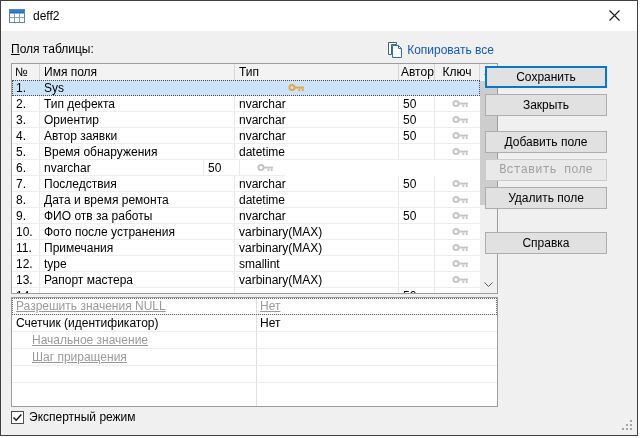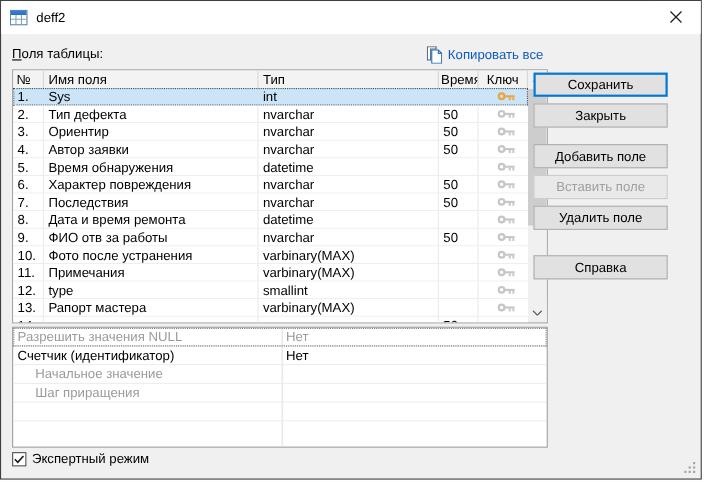--- a/index.html
+++ b/index.html
@@ -62,30 +62,30 @@
   .phead { display:flex; height:17px; background:#f5f5f5; border-bottom:1px solid #8f8f8f;
            position:relative; z-index:2; }
   .phc { padding:1px 0 0 4px; line-height:15px; }
   .phc-name { width:244px; border-right:1px solid #c9c9c9; }
   .phc-val { flex:1; }
   .prow { display:flex; height:17px; position:relative; z-index:1;
           border-bottom:1px solid #ededed; }
   .prow .pc { padding:1px 0 0 4px; line-height:15px; white-space:nowrap; overflow:hidden; }
   .pc-name { width:244px; }
   .pc-val { flex:1; }
-  .prow.muted { color:#9b9b9b; }
+  .prow.muted { color:#9b9b9b;text-decoration:underline; }
   .prow.focused { outline:1px dotted #6a6a6a; outline-offset:-1px; }
   .prow.indent .pc-name { padding-left:20px; }
 
   
   .btn { position:absolute; left:484px; width:122px; height:22px; background:#e1e1e1;
          border:1px solid #adadad; display:flex; align-items:center; justify-content:center;
          cursor:default; }
   .btn.default { border:2px solid var(--accent,#0078d7); }
-  .btn.disabled { background:#e9e9e9; border-color:#cccccc; color:#a0a0a0; }
+  .btn.disabled { background:#e9e9e9; border-color:#cccccc; color:#a0a0a0;font-family:Liberation Mono, monospace; }
 
   
   .chk-row { position:absolute; left:10px; top:409px; display:flex; align-items:center; gap:5px; }
   .chk-box { width:13px; height:13px; background:#fff; border:1px solid #4f4f4f;
              display:flex; align-items:center; justify-content:center; }
   .grip { position:absolute; right:4px; bottom:4px; }
 </style>
 </head>
 <body>
 
@@ -117,28 +117,27 @@
       <path d="M10.5 3.5 v3 h3" fill="none" stroke="#2a70ba"></path>
     </svg>
     <span>Копировать все</span>
   </div>
 
   <div class="ftable">
     <div class="thead">
       <div class="hc hc-num">№</div>
       <div class="hc hc-name">Имя поля</div>
       <div class="hc hc-type">Тип</div>
-      <div class="hc hc-len">Время</div>
+      <div class="hc hc-len">Автор</div>
       <div class="hc hc-key">Ключ</div>
     </div>
     <div class="trows">
         <div class="trow sel">
           <div class="c c-num">1.</div>
           <div class="c c-name">Sys</div>
-          <div class="c c-type">int</div>
           <div class="c c-len"></div>
           <div class="c c-key">
             <svg width="16" height="9" viewBox="0 0 16 9">
   <circle cx="4" cy="4.5" r="2.6" fill="none" stroke="#eda43c" stroke-width="2"></circle>
   <rect x="6.5" y="3.6" width="9.5" height="1.9" fill="#eda43c"></rect>
   <rect x="10.5" y="5.5" width="1.8" height="2.6" fill="#eda43c"></rect>
   <rect x="13.8" y="5.5" width="1.8" height="2.6" fill="#eda43c"></rect>
             </svg>
           </div>
         </div>
@@ -193,21 +192,20 @@
             <svg width="16" height="9" viewBox="0 0 16 9">
   <circle cx="4" cy="4.5" r="2.6" fill="none" stroke="#c6c6c6" stroke-width="2"></circle>
   <rect x="6.5" y="3.6" width="9.5" height="1.9" fill="#c6c6c6"></rect>
   <rect x="10.5" y="5.5" width="1.8" height="2.6" fill="#c6c6c6"></rect>
   <rect x="13.8" y="5.5" width="1.8" height="2.6" fill="#c6c6c6"></rect>
             </svg>
           </div>
         </div>
         <div class="trow">
           <div class="c c-num">6.</div>
-          <div class="c c-name">Характер повреждения</div>
           <div class="c c-type">nvarchar</div>
           <div class="c c-len">50</div>
           <div class="c c-key">
             <svg width="16" height="9" viewBox="0 0 16 9">
   <circle cx="4" cy="4.5" r="2.6" fill="none" stroke="#c6c6c6" stroke-width="2"></circle>
   <rect x="6.5" y="3.6" width="9.5" height="1.9" fill="#c6c6c6"></rect>
   <rect x="10.5" y="5.5" width="1.8" height="2.6" fill="#c6c6c6"></rect>
   <rect x="13.8" y="5.5" width="1.8" height="2.6" fill="#c6c6c6"></rect>
             </svg>
           </div>

